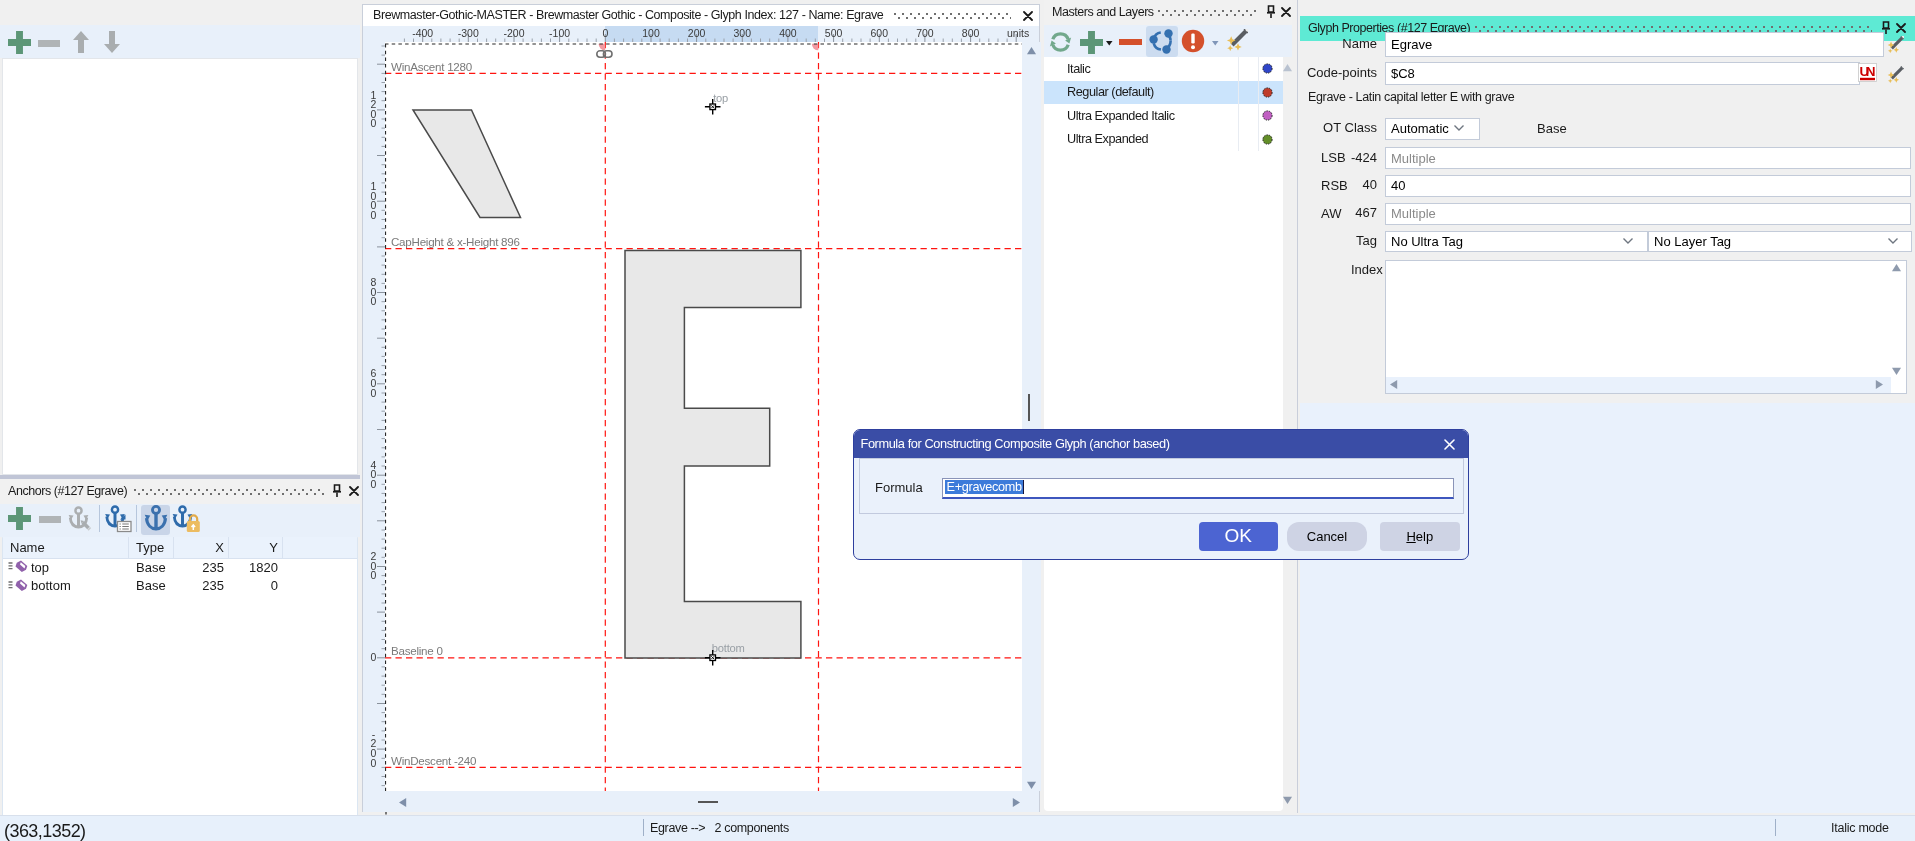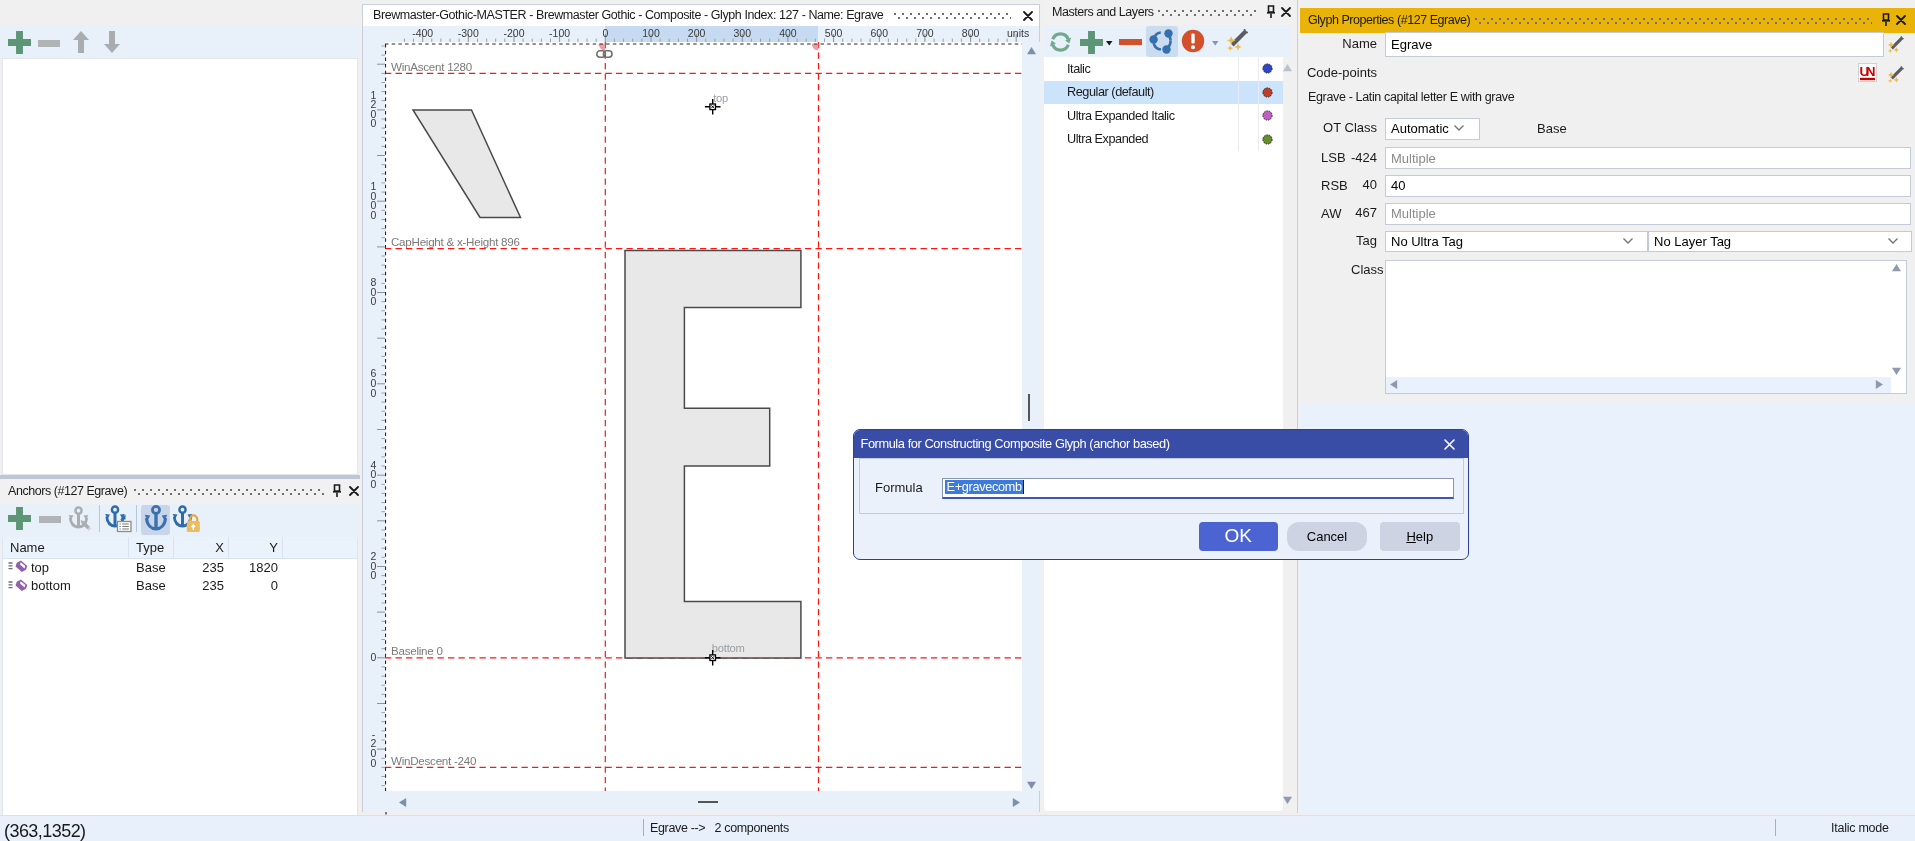--- a/index.html
+++ b/index.html
@@ -447,21 +447,21 @@
 <div class="abs" style="left:213.5px;top:57px;width:1px;height:94px;background:#e8ecf2"></div>
 <svg style="position:absolute;left:239px;top:64px" width="9" height="9" viewBox="0 0 9 9">
       <path d="M0 7.2 L4.5 0 L9 7.2 Z" fill="#b9c2d0"></path>
     </svg>
 <svg style="position:absolute;left:239px;top:795px" width="9" height="9" viewBox="0 0 9 9">
       <path d="M0 1.8 L9 1.8 L4.5 9 Z" fill="#8e9aad"></path>
     </svg>
 </div>
 <div class="abs" style="left:1297px;top:0;width:1px;height:813px;background:#c9ceda"></div>
 <div class="abs" style="left:1300px;top:0;width:615px;height:403px;background:#f0f0f0">
-<div style="position:absolute;left:0;top:8px;width:615px;height:25px;background:#eab308">
+<div style="position:absolute;left:0;top:16px;width:615px;height:25px;background:#5eead4">
       <div style="position:absolute;left:8px;top:5px;font-size:12.5px;letter-spacing:-0.45px;color:#1a1a1a;white-space:nowrap">Glyph Properties (#127 Egrave)</div>
       <div style="position:absolute;left:175px;top:10px;width:397px;height:8px;background-image:radial-gradient(circle,#6f6f6f 1.05px,transparent 1.25px),radial-gradient(circle,#6f6f6f 1.05px,transparent 1.25px);background-size:8px 8px;background-position:1px 1px,5px 5px"></div>
       <svg style="position:absolute;left:581px;top:5px" width="10" height="14" viewBox="0 0 10 14">
         <path d="M2.5 1 h5 v6 h-5 z" fill="none" stroke="#1a1a1a" stroke-width="1.6"></path>
         <path d="M1 7.8 h8" stroke="#1a1a1a" stroke-width="1.6"></path>
         <path d="M5 8.5 v4.5" stroke="#1a1a1a" stroke-width="1.6"></path>
       </svg>
       <svg style="position:absolute;left:596px;top:7px" width="10" height="10" viewBox="0 0 10 10">
         <path d="M1 1 L9 9 M9 1 L1 9" stroke="#1a1a1a" stroke-width="1.8" stroke-linecap="round"></path>
       </svg>
@@ -473,20 +473,21 @@
         <g transform="rotate(45 16 6)">
           <rect x="13.9" y="-4" width="4.2" height="24" fill="#595d62"></rect>
           <rect x="13.9" y="-4.5" width="4.2" height="5.2" fill="#eceded" stroke="#595d62" stroke-width="1.1"></rect>
         </g>
         <path d="M5.2 7.2 l1.3 3 3 1.3 -3 1.3 -1.3 3 -1.3 -3 -3 -1.3 3 -1.3 z" fill="#e9bd55"></path>
         <path d="M12 14.2 l1.1 2.6 2.6 1.1 -2.6 1.1 -1.1 2.6 -1.1 -2.6 -2.6 -1.1 2.6 -1.1 z" fill="#e9bd55"></path>
         <path d="M4.2 16.2 l0.9 2.1 2.1 0.9 -2.1 0.9 -0.9 2.1 -0.9 -2.1 -2.1 -0.9 2.1 -0.9 z" fill="#e9bd55"></path>
       </g>
     </svg>
 <div class="t13 abs" style="left:0;top:65.0px;width:77px;text-align:right">Code-points</div>
+<div class="inp" style="left:85px;top:62px;width:468px;height:21px">$C8</div>
 <svg style="position:absolute;left:558px;top:63px" width="19" height="19" viewBox="0 0 19 19">
       <rect x="0.5" y="0.5" width="18" height="18" fill="#fff" stroke="#c8c8c8" stroke-width="0.8"></rect>
       <text x="1.5" y="12.5" font-size="13.5" font-weight="bold" fill="#c00" font-family="Liberation Sans" textLength="16">UN</text>
       <rect x="2" y="14.8" width="15" height="2.4" fill="#c00"></rect>
     </svg>
 <svg style="position:absolute;left:587px;top:66px" width="17" height="17" viewBox="0 0 17 17">
       <g transform="scale(0.773)">
         <g transform="rotate(45 16 6)">
           <rect x="13.9" y="-4" width="4.2" height="24" fill="#595d62"></rect>
           <rect x="13.9" y="-4.5" width="4.2" height="5.2" fill="#eceded" stroke="#595d62" stroke-width="1.1"></rect>
@@ -514,21 +515,21 @@
 <div class="inp" style="left:85px;top:202.5px;width:519px;height:20px;color:#8a8a8a">Multiple</div>
 <div class="t13 abs" style="left:0;top:233.0px;width:77px;text-align:right">Tag</div>
 <div class="inp" style="left:85px;top:231px;width:256px;height:19px">No Ultra Tag</div>
 <svg style="position:absolute;left:322px;top:237px" width="12" height="8" viewBox="0 0 12 8">
       <path d="M1.5 1.5 L6 6 L10.5 1.5" fill="none" stroke="#6e7680" stroke-width="1.4"></path>
     </svg>
 <div class="inp" style="left:348px;top:231px;width:257px;height:19px">No Layer Tag</div>
 <svg style="position:absolute;left:587px;top:237px" width="12" height="8" viewBox="0 0 12 8">
       <path d="M1.5 1.5 L6 6 L10.5 1.5" fill="none" stroke="#6e7680" stroke-width="1.4"></path>
     </svg>
-<div class="t13 abs" style="left:51px;top:262px">Class</div>
+<div class="t13 abs" style="left:51px;top:262px">Index</div>
 <div class="abs" style="left:85px;top:260px;width:522px;height:134px;background:#fff;border:1px solid #c3cbd9;box-sizing:border-box"></div>
 <svg style="position:absolute;left:592px;top:264px" width="9" height="9" viewBox="0 0 9 9">
       <path d="M0 7.2 L4.5 0 L9 7.2 Z" fill="#8e9aad"></path>
     </svg>
 <svg style="position:absolute;left:592px;top:366px" width="9" height="9" viewBox="0 0 9 9">
       <path d="M0 1.8 L9 1.8 L4.5 9 Z" fill="#8e9aad"></path>
     </svg>
 <div class="abs" style="left:86px;top:377px;width:505px;height:16px;background:#e9f1fc"></div>
 <svg style="position:absolute;left:90px;top:380px" width="9" height="9" viewBox="0 0 9 9">
       <path d="M7.2 0 L7.2 9 L0 4.5 Z" fill="#8e9aad"></path>

